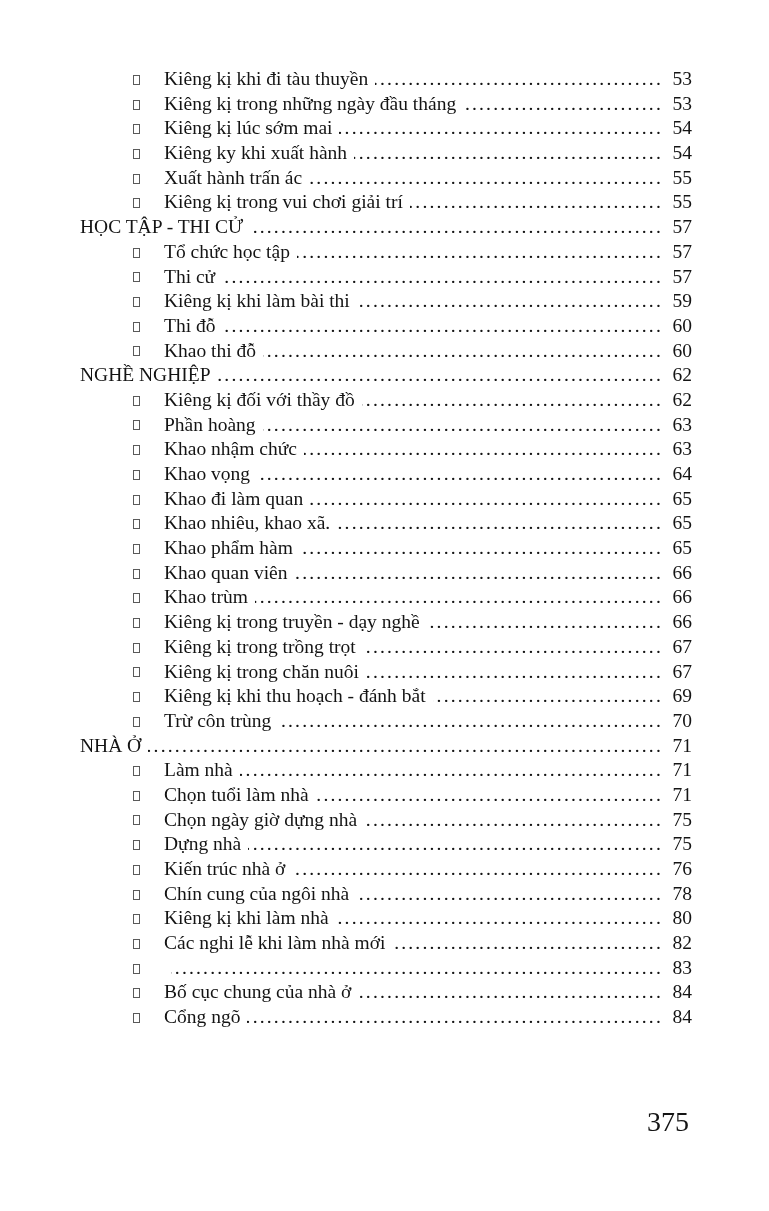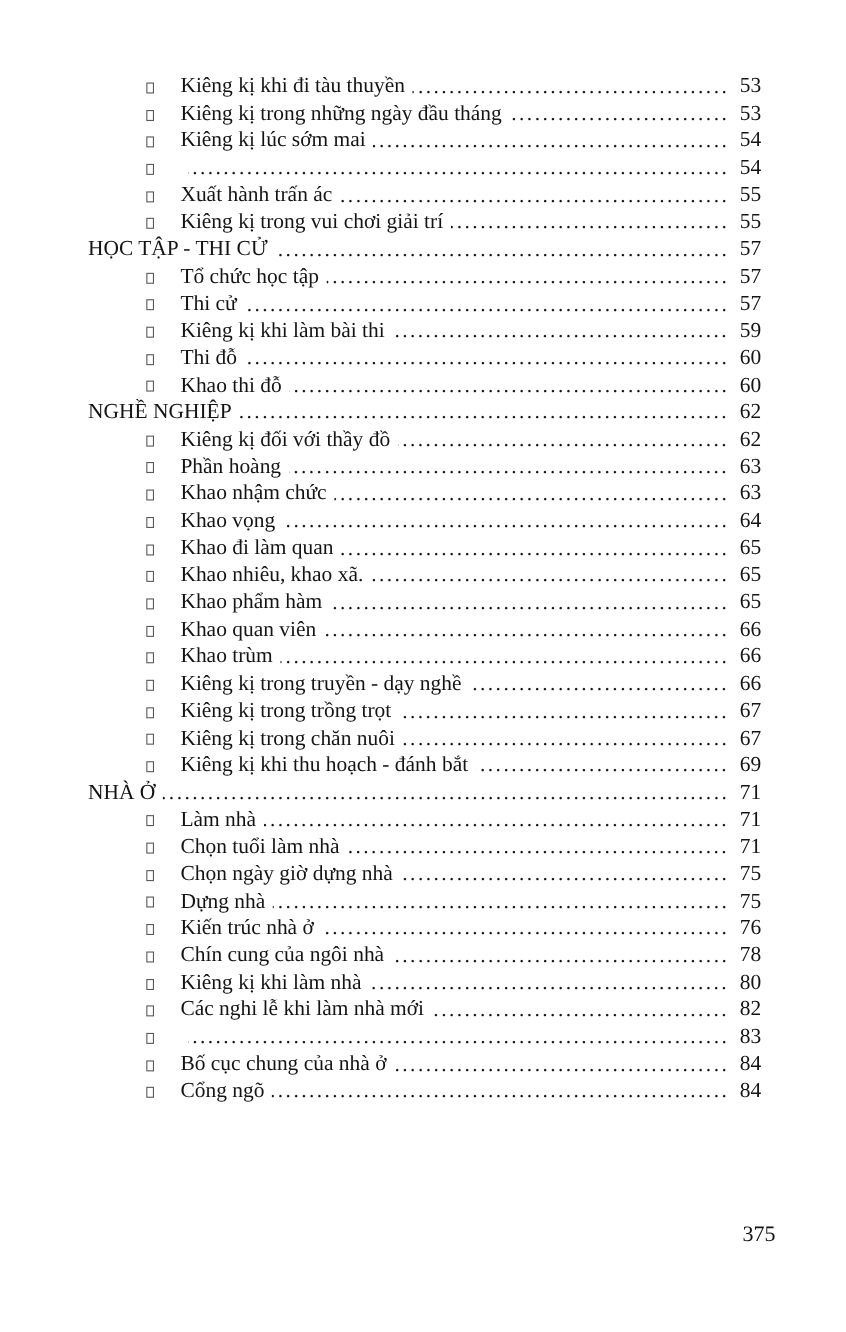--- a/index.html
+++ b/index.html
@@ -50,22 +50,22 @@
     content: "........................................................................................................................................";
   }
   .pagenum {
     flex: none;
     min-width: 24px;
     text-align: right;
   }
   .footer-page-number {
     position: absolute;
     top: 1107px;
-    right: 64px;
-    font-size: 20px;
+    right: 80px;
+    font-size: 28px;
     line-height: 30px;
     text-align: right;
   }
 </style>
 </head>
 <body>
 
 <div class="page">
   <div class="toc-list">
       <div class="row item">
@@ -81,20 +81,21 @@
     <span class="pagenum">53</span>
   </div>
       <div class="row item">
     <span class="bullet"></span>
     <span class="label">Kiêng kị lúc sớm mai</span>
     <span class="leader"></span>
     <span class="pagenum">54</span>
   </div>
       <div class="row item">
     <span class="bullet"></span>
+    <span class="label">Kiêng ky khi xuất hành</span>
     <span class="leader"></span>
     <span class="pagenum">54</span>
   </div>
       <div class="row item">
     <span class="bullet"></span>
     <span class="label">Xuất hành trấn ác</span>
     <span class="leader"></span>
     <span class="pagenum">55</span>
   </div>
       <div class="row item">
@@ -215,20 +216,26 @@
     <span class="bullet"></span>
     <span class="label">Kiêng kị trong chăn nuôi</span>
     <span class="leader"></span>
     <span class="pagenum">67</span>
   </div>
       <div class="row item">
     <span class="bullet"></span>
     <span class="label">Kiêng kị khi thu hoạch - đánh bắt</span>
     <span class="leader"></span>
     <span class="pagenum">69</span>
+  </div>
+      <div class="row item">
+    <span class="bullet"></span>
+    <span class="label">Trừ côn trùng</span>
+    <span class="leader"></span>
+    <span class="pagenum">70</span>
   </div>
       <div class="row header">
 
     <span class="label">NHÀ Ở</span>
     <span class="leader"></span>
     <span class="pagenum">71</span>
   </div>
       <div class="row item">
     <span class="bullet"></span>
     <span class="label">Làm nhà</span>

